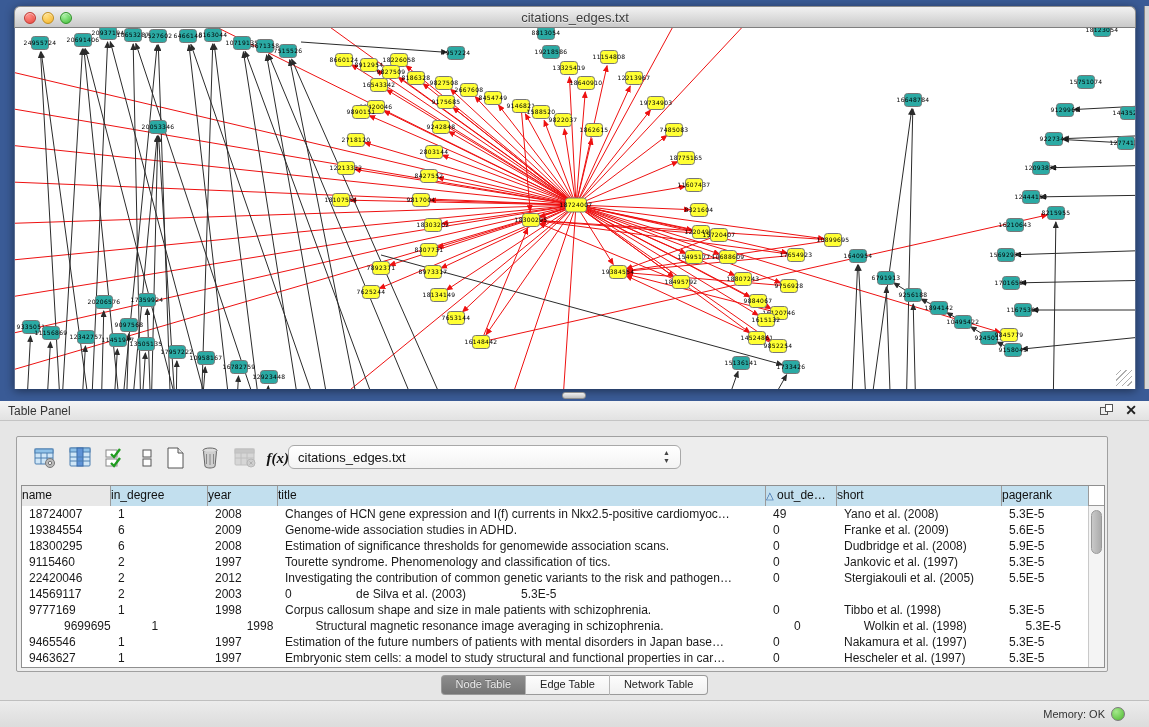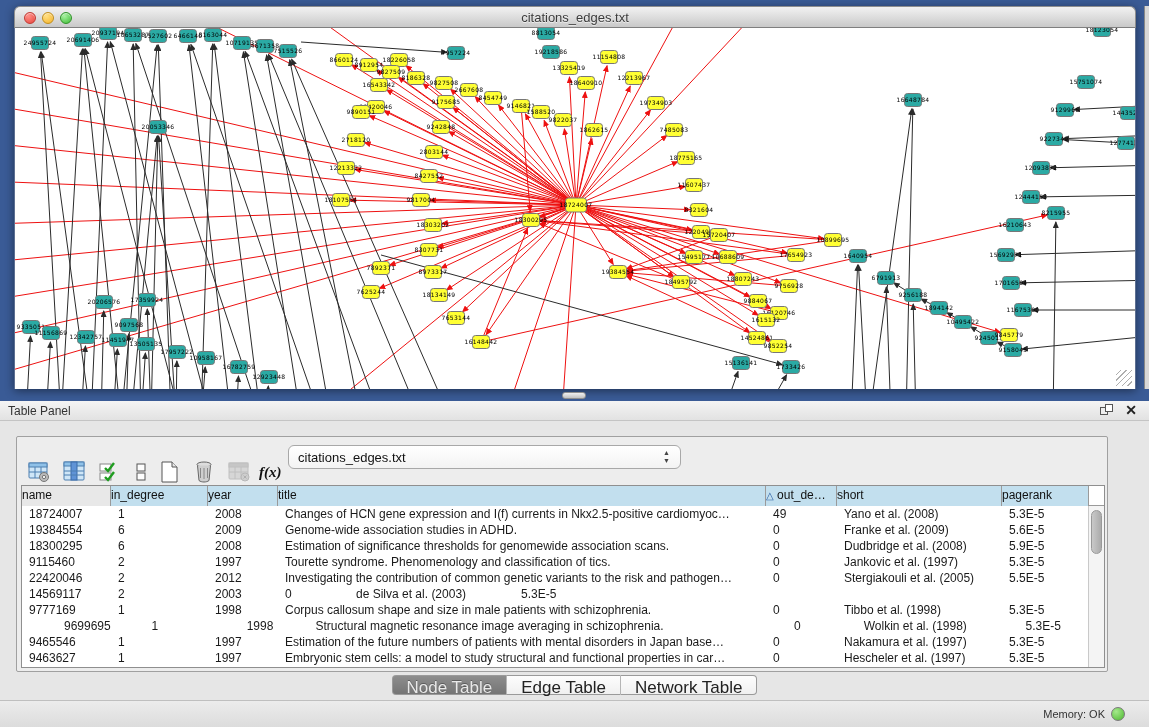--- a/index.html
+++ b/index.html
@@ -26,40 +26,40 @@
   #table-section { position:absolute; left:0; top:401px; width:1149px; height:299px; background:#e6e6e6; }
   #tp-header { position:relative; height:20px; background:linear-gradient(#f4f4f4,#e2e2e2); border-bottom:1px solid #c4c4c4; }
   #tp-title { position:absolute; left:8px; top:3px; font-size:12px; color:#333; }
   #tp-float { position:absolute; right:34px; top:3px; width:15px; height:13px; cursor:default; }
   #tp-float .sq1 { position:absolute; left:0; top:3px; width:8px; height:8px; border:1px solid #555; background:#eee; }
   #tp-float .sq2 { position:absolute; left:5px; top:0; width:8px; height:8px; border:1px solid #555; background:#fff; }
   #tp-close { position:absolute; right:12px; top:1px; font-size:14px; font-weight:bold; color:#222; }
 
   #panel { position:absolute; left:16px; top:35px; width:1092px; height:236px; background:#ededed; border:1px solid #a0a0a0; border-radius:2px; }
   #toolbar { position:relative; height:44px; }
-  .tbtn { position:absolute; top:20px; width:30px; height:30px; display:flex; align-items:center; justify-content:flex-start; border-radius:4px; }
+  .tbtn { position:absolute; top:6px; width:30px; height:30px; display:flex; align-items:center; justify-content:flex-end; border-radius:4px; }
   .tbtn svg { display:block; }
   #fx { font-family:"Liberation Serif", serif; font-style:italic; font-weight:bold; font-size:15px; color:#111; }
   #table-combo { position:absolute; left:271px; top:8px; width:393px; height:24px; background:linear-gradient(#ffffff,#f3f3f3); border:1px solid #a8a8a8; border-radius:6px; font-size:13px; color:#111; padding:4px 24px 0 9px; }
   #combo-stepper { position:absolute; left:644px; top:12px; width:11px; height:16px; font-size:7px; line-height:8px; color:#444; text-align:center; }
 
   #tablebox { position:absolute; left:4px; top:48px; width:1084px; height:183px; background:#fff; border:1px solid #8f8f8f; }
   #thead { display:flex; height:20px; border-bottom:1px solid #9a9a9a; }
   .hcell { height:20px; background:#c2dfee; border-right:1px solid #9a9a9a; font-size:12px; color:#111; text-align:left; line-height:19px; overflow:hidden; white-space:nowrap; }
   .hcell.gray { background:#e8e8e8; }
   .hcell .sorttri { color:#2b5fa5; font-size:10px; }
   #tbody { position:relative; }
   .trow { display:flex; height:16px; }
   .tcell { font-size:12px; color:#1a1a1a; padding:0 0 0 7px; line-height:16px; white-space:nowrap; overflow:hidden; border-right:0; }
   #vscroll { position:absolute; right:0; top:20px; width:16px; height:161px; background:#f4f4f4; border-left:1px solid #c9c9c9; }
   #vthumb { position:absolute; left:2px; top:4px; width:11px; height:44px; background:linear-gradient(90deg,#c9c9c9,#ababab); border:1px solid #999; border-radius:6px; }
 
   
   #tabs { position:absolute; left:0; right:0; top:274px; display:flex; justify-content:center; }
-  .seg { height:20px; font-size:17px; padding:2px 14px 0 14px; border-top:1px solid #9a9a9a; border-bottom:1px solid #9a9a9a; background:linear-gradient(#fdfdfd,#f0f0f0); color:#222; }
+  .seg { height:20px; font-size:11px; padding:2px 14px 0 14px; border-top:1px solid #9a9a9a; border-bottom:1px solid #9a9a9a; background:linear-gradient(#fdfdfd,#f0f0f0); color:#222; }
   .seg:first-child { border-left:1px solid #9a9a9a; border-radius:4px 0 0 4px; }
   .seg:last-child { border-right:1px solid #9a9a9a; border-radius:0 4px 4px 0; }
   .seg + .seg { border-left:1px solid #b5b5b5; }
   .seg.active { background:linear-gradient(#8d8d8d,#757575); color:#e9e9e9; text-shadow:0 -1px 0 rgba(0,0,0,.3); }
 
   
   #statusbar { position:absolute; left:0; top:700px; width:1149px; height:27px; background:linear-gradient(#ececec,#dcdcdc); border-top:1px solid #bfbfbf; }
   #mem-label { position:absolute; right:44px; top:7px; font-size:11px; color:#333; }
   #mem-dot { position:absolute; right:24px; top:6px; width:14px; height:14px; border-radius:50%; background:radial-gradient(circle at 35% 30%, #a5e98c, #4db82f); border:1px solid #7a7a7a; }
 </style>

